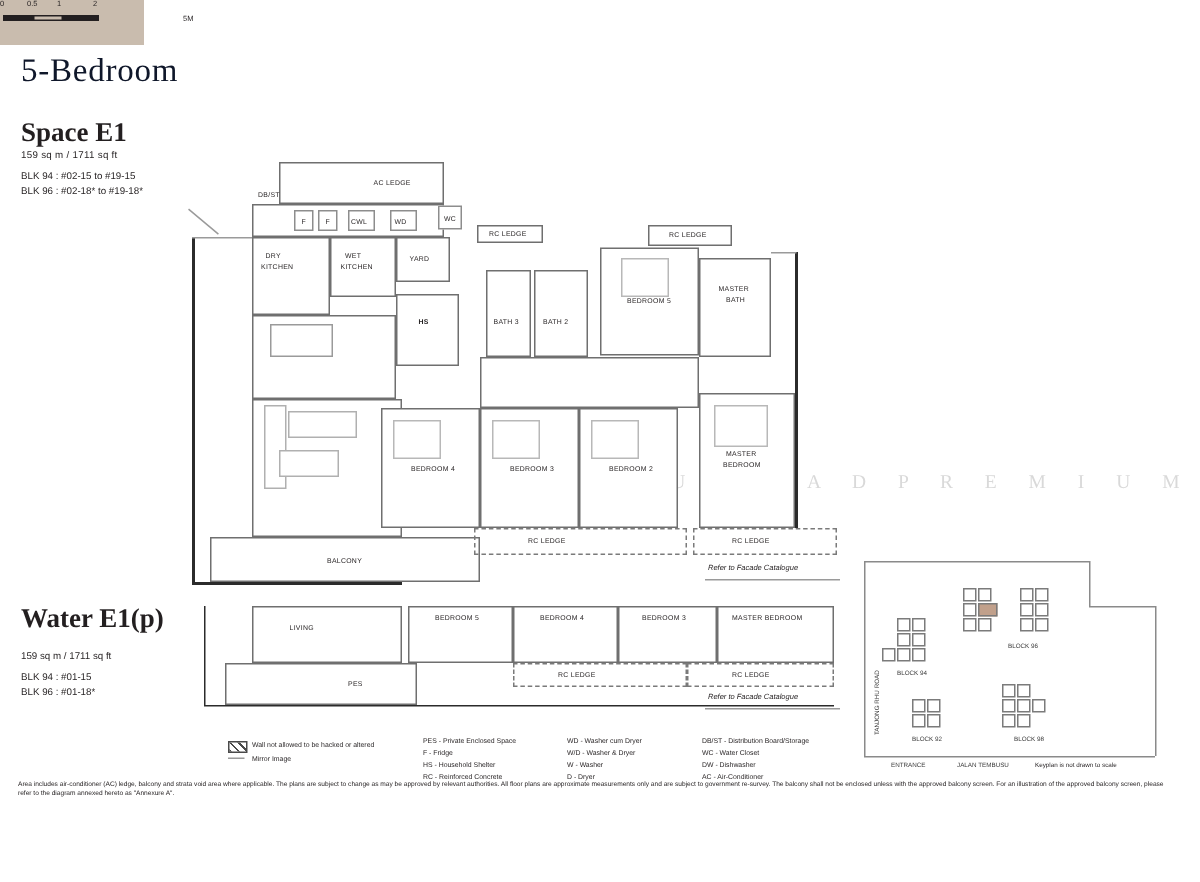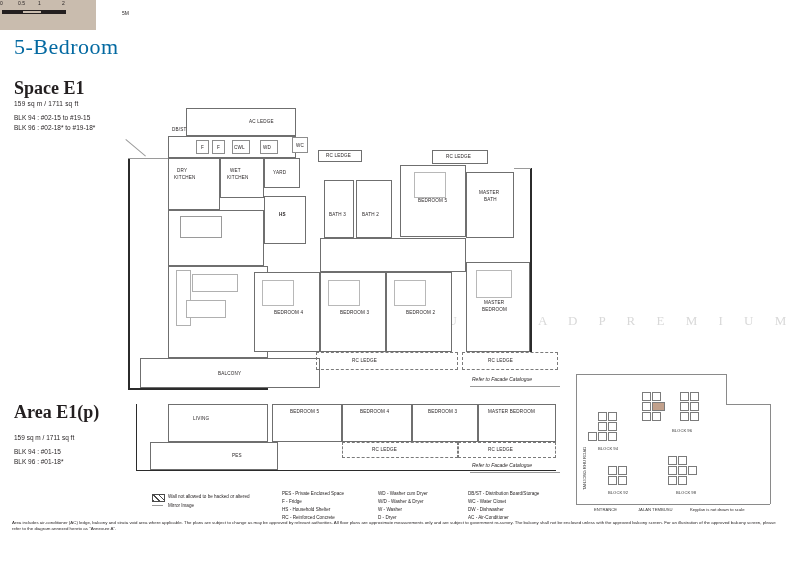--- a/index.html
+++ b/index.html
@@ -7,21 +7,21 @@
     width:800px;height:588px;
     background:#ffffff;
     font-family:"Liberation Sans", sans-serif;
     color:#231f20;
     position:relative;
     overflow:hidden;
   }
   .abs{position:absolute;}
   
   #corner-swatch{left:0;top:0;width:96px;height:30px;background:#c9bcae;}
-  #page-title{left:14px;top:34px;font-size:22px;letter-spacing:.5px;font-family:"Liberation Serif",serif;font-weight:400;color:#0369a1;}
+  #page-title{left:14px;top:34px;font-size:22px;letter-spacing:.5px;font-family:"Liberation Serif",serif;font-weight:400;color:#0f172a;}
   #type-e1-title{left:14px;top:78px;font-size:18px;font-weight:700;font-family:"Liberation Serif",serif;}
   #type-e1-area{left:14px;top:100px;font-size:6.5px;letter-spacing:.2px;}
   #type-e1-blk1{left:14px;top:114px;font-size:6.5px;}
   #type-e1-blk2{left:14px;top:124px;font-size:6.5px;}
 
   #type-e1p-title{left:14px;top:402px;font-size:18px;font-weight:700;font-family:"Liberation Serif",serif;}
   #type-e1p-area{left:14px;top:434px;font-size:6.5px;}
   #type-e1p-blk1{left:14px;top:448px;font-size:6.5px;}
   #type-e1p-blk2{left:14px;top:458px;font-size:6.5px;}
 
@@ -61,21 +61,21 @@
 <body>
 
 <div class="abs" id="corner-swatch"></div>
 <div class="abs" id="page-title">5-Bedroom</div>
 
 <div class="abs" id="type-e1-title">Space E1</div>
 <div class="abs" id="type-e1-area">159 sq m / 1711 sq ft</div>
 <div class="abs" id="type-e1-blk1">BLK 94 : #02-15 to #19-15</div>
 <div class="abs" id="type-e1-blk2">BLK 96 : #02-18* to #19-18*</div>
 
-<div class="abs" id="type-e1p-title">Area E1(p)</div>
+<div class="abs" id="type-e1p-title">Water E1(p)</div>
 <div class="abs" id="type-e1p-area">159 sq m / 1711 sq ft</div>
 <div class="abs" id="type-e1p-blk1">BLK 94 : #01-15</div>
 <div class="abs" id="type-e1p-blk2">BLK 96 : #01-18*</div>
 
 <div class="abs" id="watermark">T A N J O N G   R H U   R O A D   P R E M I U M</div>
 
 <div>
 
   <div class="wall" style="left:128px;top:158px;width:1.6px;height:232px;"></div>
   <div class="wall" style="left:128px;top:388px;width:140px;height:1.6px;"></div>

